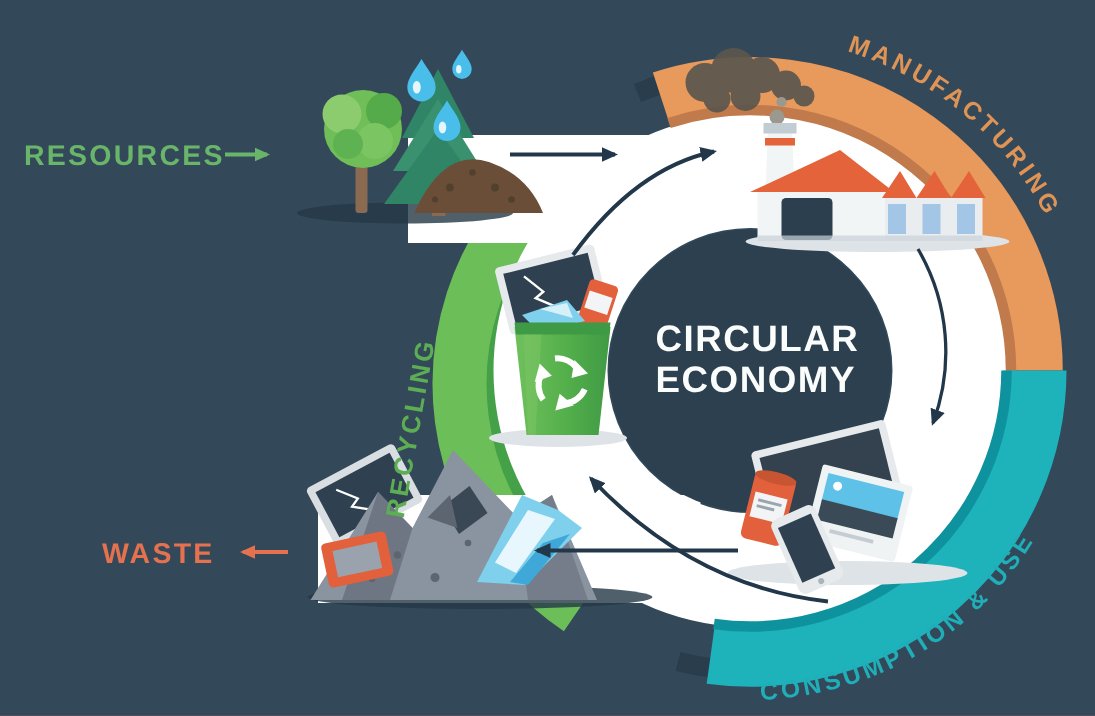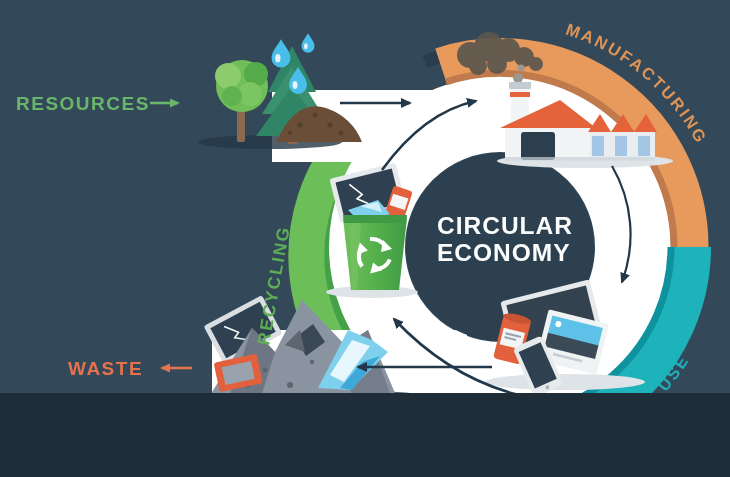--- a/index.html
+++ b/index.html
@@ -1,17 +1,17 @@
 <!DOCTYPE html>
 <html><head>
 <meta charset="utf-8">
 <style>
   html,body{margin:0;padding:0;background:#1f2d38;}
   #stage{
-    width:730px;height:393px;position:relative;overflow:hidden;
+    width:730px;height:477px;position:relative;overflow:hidden;
     font-family:"Liberation Sans", sans-serif;
     background:#fca5a5;
   }
   svg{display:block}
   text{font-family:"Liberation Sans", sans-serif;}
   .side-label{font-size:19px;font-weight:600;letter-spacing:1.5px;}
   .arc-label{font-size:16.5px;font-weight:700;letter-spacing:2.5px;}
   .title-line{font-size:24.5px;font-weight:800;letter-spacing:1px;fill:#FBFDFD;}
   .recycling-label{font-size:17.5px;font-weight:600;letter-spacing:2px;}
 </style>

